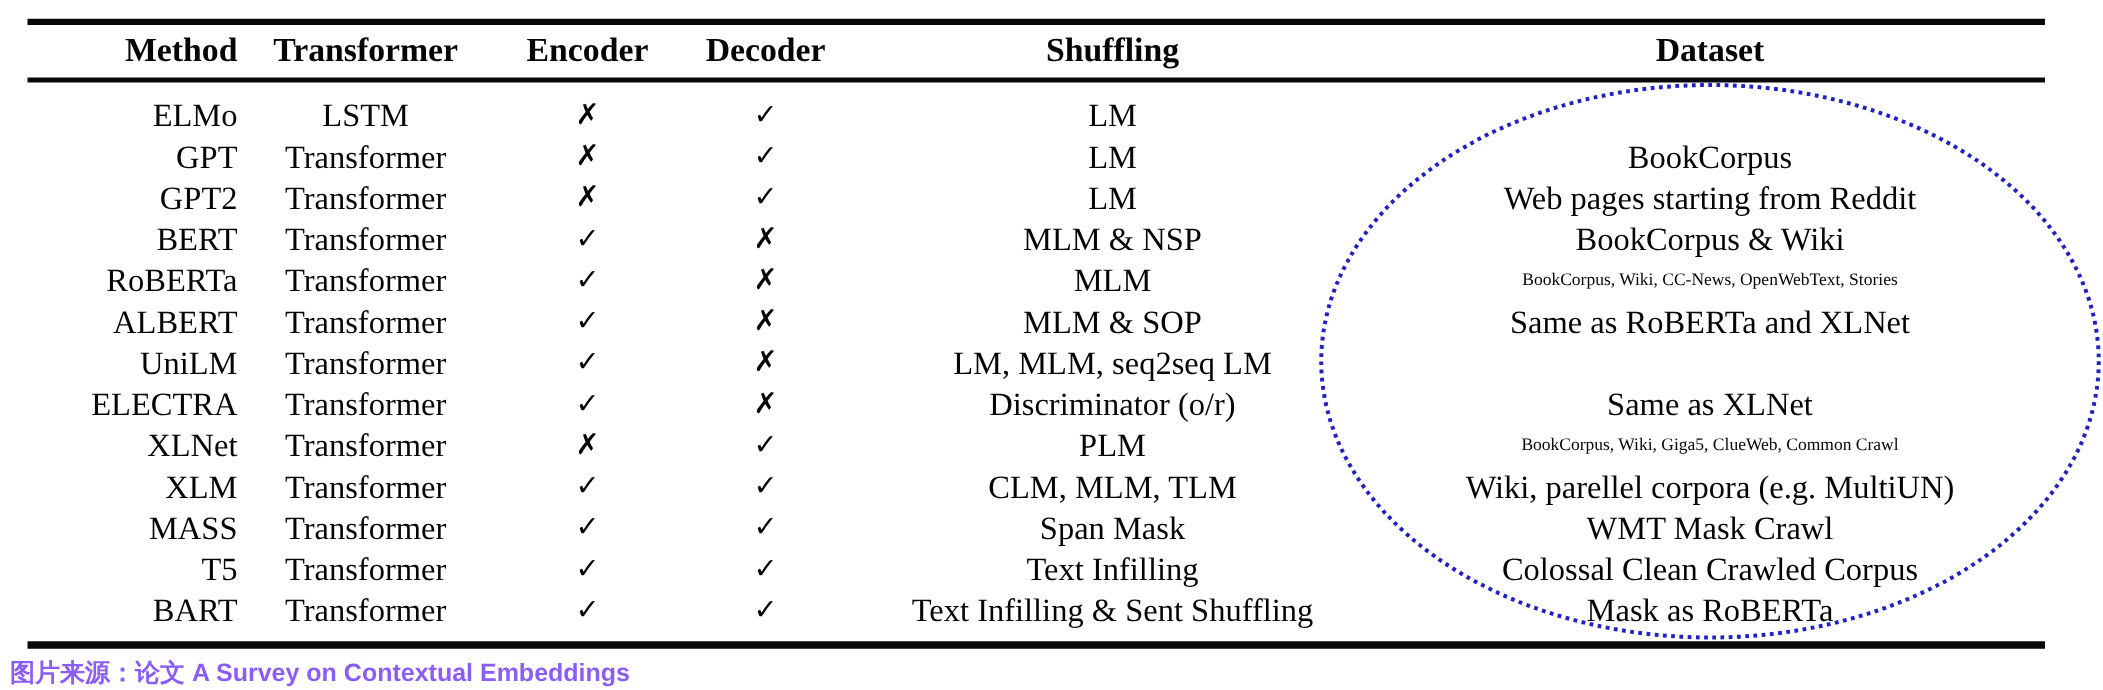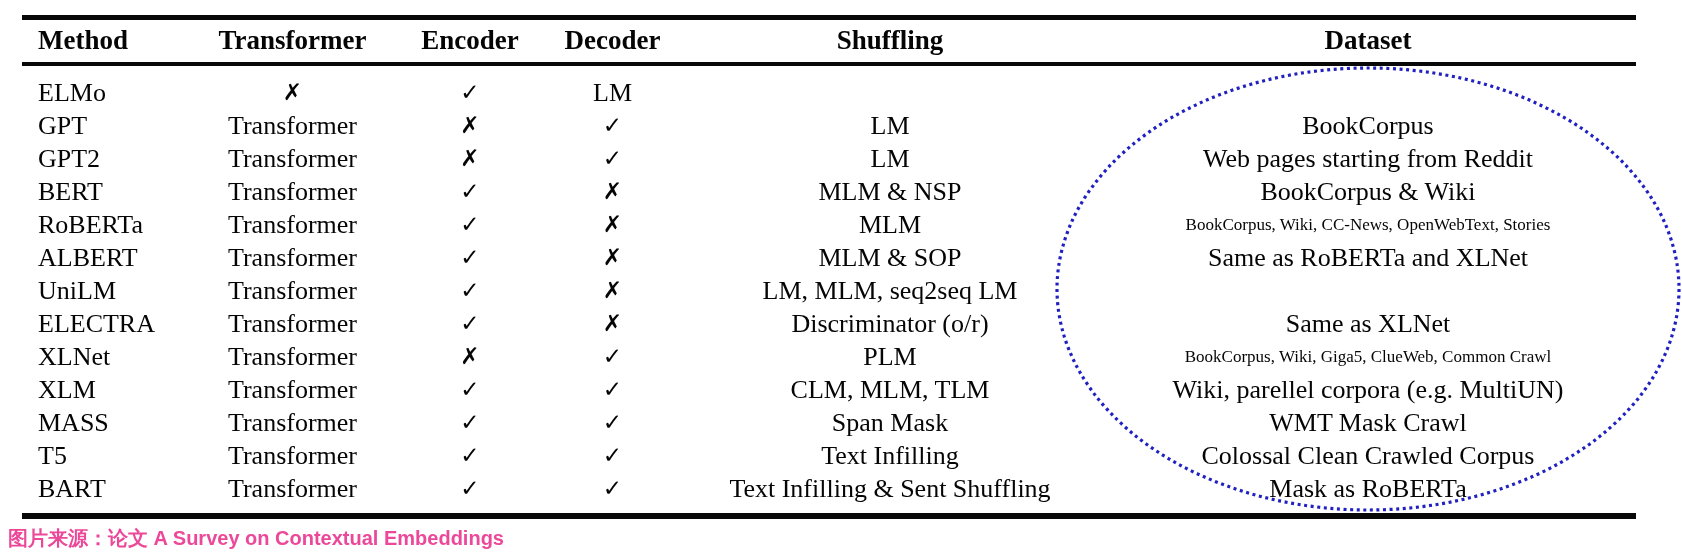--- a/index.html
+++ b/index.html
@@ -26,37 +26,37 @@
   }
   .thead {
     position: absolute; left: 22px; top: 23px; height: 35px;
     font-weight: bold; font-size: 27px;
   }
   .tbody { position: absolute; left: 22px; top: 76px; }
   .trow { height: 33px; }
 
   .cell { text-align: center; white-space: nowrap; font-size: 26px; line-height: 1; }
   .thead .cell { font-size: 27px; }
-  .cell-method { text-align: left; padding-left: 16px; }
+  .cell-method { text-align: right; padding-left: 16px; }
 
   .mark { font-family: "DejaVu Sans", sans-serif; font-size: 23px; }
   .mark.cross { font-weight: bold; }
 
-  .cell-dataset.small { font-size: 17px; }
+  .cell-dataset.small { font-size: 14px; }
 
   .ellipse-overlay {
     position: absolute; left: 0; top: 0;
     width: 1682px; height: 552px;
     pointer-events: none;
   }
 
   .caption {
     position: absolute; left: 8px; top: 525px;
     font-family: "Liberation Sans", "DejaVu Sans", sans-serif;
-    font-weight: bold; font-size: 20px; color: #ec4899;
+    font-weight: bold; font-size: 20px; color: #8b5cf6;
     white-space: nowrap;
   }
 </style>
 </head>
 <body>
 
 <div class="page">
 
   <div class="rule rule-top"></div>
 
@@ -67,20 +67,21 @@
     <div class="cell">Decoder</div>
     <div class="cell">Shuffling</div>
     <div class="cell">Dataset</div>
   </div>
 
   <div class="rule rule-mid"></div>
 
   <div class="tbody" id="tbody">
     <div class="trow">
       <div class="cell cell-method">ELMo</div>
+      <div class="cell cell-architecture">LSTM</div>
       <div class="cell mark cell-encoder cross">✗</div>
       <div class="cell mark cell-decoder">✓</div>
       <div class="cell cell-objective">LM</div>
     </div>
 
     <div class="trow">
       <div class="cell cell-method">GPT</div>
       <div class="cell cell-architecture">Transformer</div>
       <div class="cell mark cell-encoder cross">✗</div>
       <div class="cell mark cell-decoder">✓</div>

